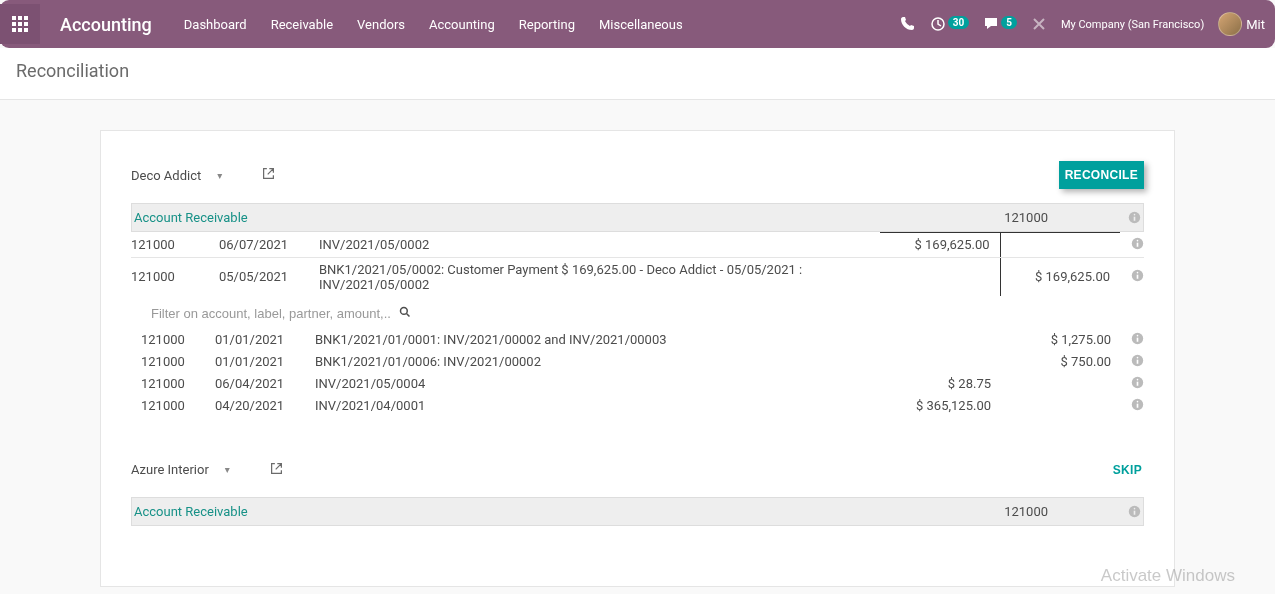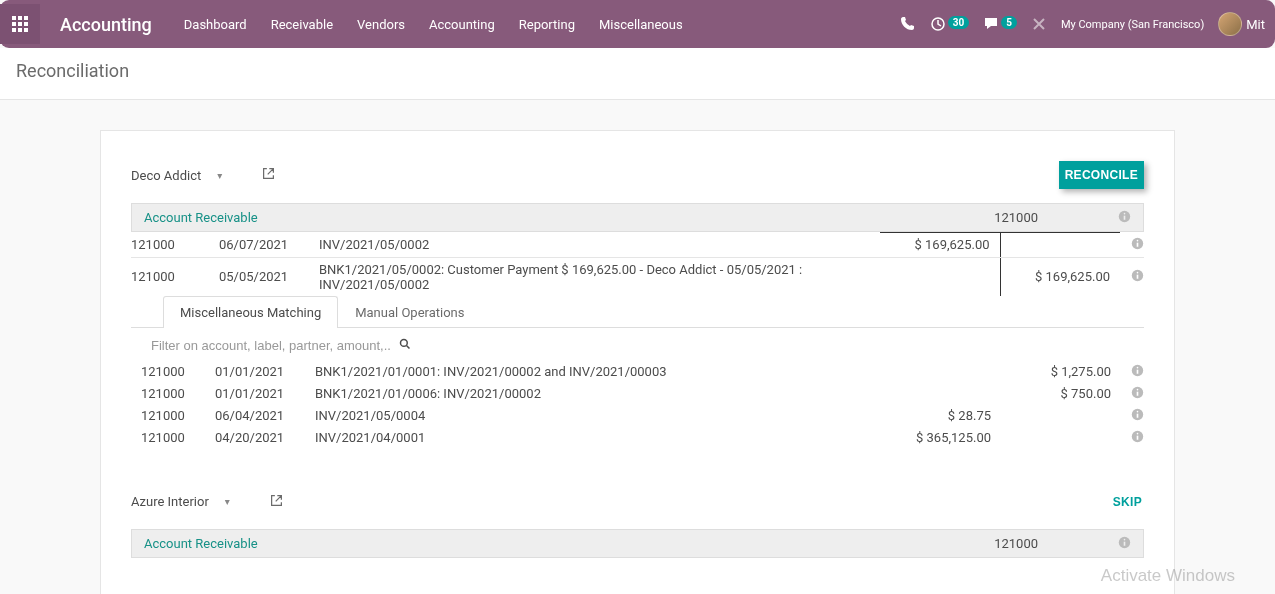--- a/index.html
+++ b/index.html
@@ -26,21 +26,21 @@
 .panel { background: #fff; border: 1px solid #e5e5e5; padding: 30px 30px 20px; }
 
 .block { margin-bottom: 40px; }
 .block-header { display: flex; align-items: center; margin-bottom: 14px; }
 .partner-select { display: flex; align-items: center; gap: 10px; color: #4c4c4c; font-size: 13px; cursor: pointer; }
 .partner-select .caret { color: #888; font-size: 10px; padding: 0 30px 0 6px; }
 .ext-link svg { width: 13px; height: 13px; stroke: #6b6b6b; fill: none; stroke-width: 1.5; }
 .btn-reconcile { margin-left: auto; background: #00a09d; color: #fff; border: none; padding: 7px 6px; font-size: 12px; font-weight: 600; letter-spacing: 0.3px; cursor: pointer; box-shadow: 3px 3px 6px rgba(0,0,0,0.3); }
 .btn-skip { margin-left: auto; background: none; border: none; color: #00a09d; font-size: 12px; font-weight: 600; letter-spacing: 0.3px; cursor: pointer; padding: 6px 2px; }
 
-.acc-header { background: #eeeeee; border: 1px solid #ddd; display: flex; padding: 6px 12px; }
+.acc-header { background: #eeeeee; border: 1px solid #ddd; display: flex; align-items: center; padding: 6px 2px; }
 .acc-header .title { color: #179187; font-size: 13px; }
 .acc-header .code { margin-left: auto; color: #4c4c4c; font-size: 13px; padding-right: 80px; }
 .info-icon { width: 13px; height: 13px; fill: #bbb; }
 
 table.lines { width: 100%; border-collapse: collapse; }
 table.lines td { padding: 4px 10px; font-size: 13px; color: #4c4c4c; border-bottom: 1px solid #e5e5e5; vertical-align: middle; height: 24px; }
 table.lines tr.no-border td { border-bottom: none; }
 table.lines .c-code { width: 78px; padding-left: 0; }
 table.lines .c-date { width: 100px; }
 table.lines .c-desc { }
@@ -180,24 +180,20 @@
           <td class="c-credit">$ 169,625.00</td>
           <td class="c-info"><svg class="info-icon" viewBox="0 0 16 16">
                   <circle cx="8" cy="8" r="7"></circle>
                   <rect x="7" y="7" width="2" height="5" fill="#fff"></rect>
                   <circle cx="8" cy="4.5" r="1" fill="#fff"></circle>
                 </svg></td>
         </tr>
       </tbody>
         </table>
 
-      <div class="tabs">
-        <div class="tab active">Miscellaneous Matching</div>
-        <div class="tab">Manual Operations</div>
-      </div>
 
       <div class="filter-row">
         <input class="filter-input" placeholder="Filter on account, label, partner, amount,.." style="">
         <span class="search-ico"><svg viewBox="0 0 16 16">
               <circle cx="6.5" cy="6.5" r="4.5"></circle>
               <path d="M10 10l4 4"></path>
             </svg></span>
       </div>
 
       <table class="matches">

